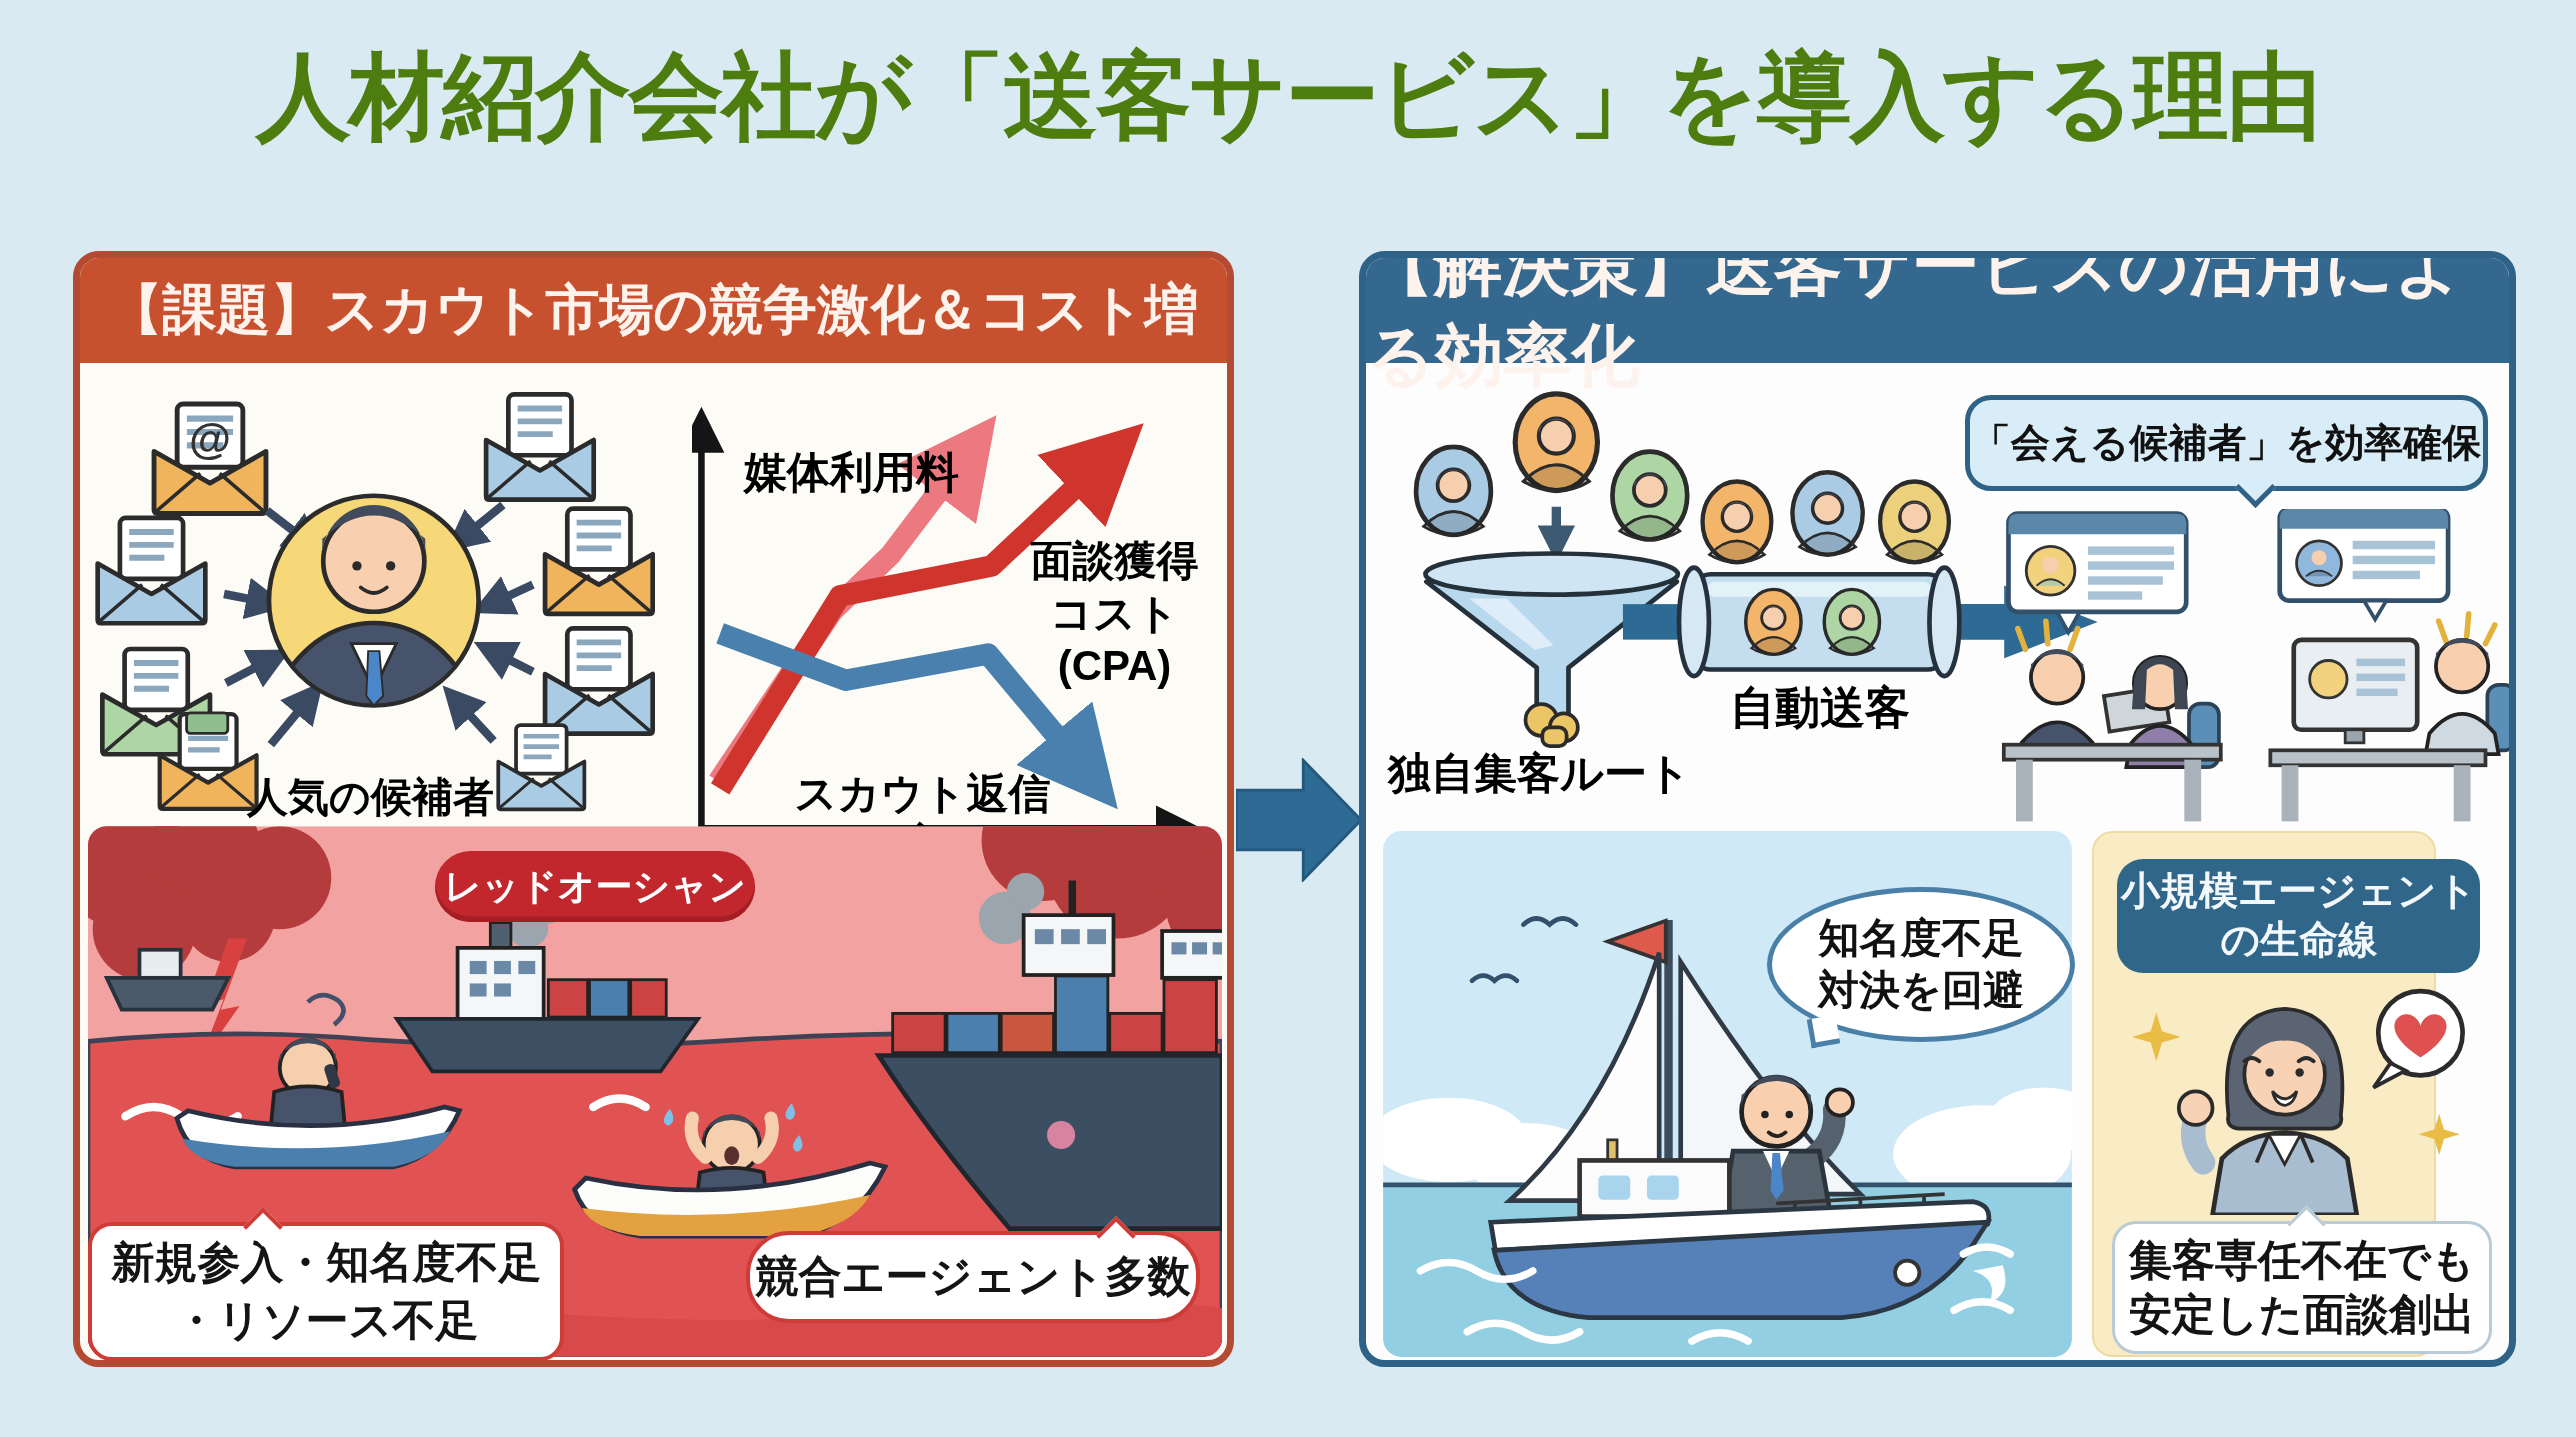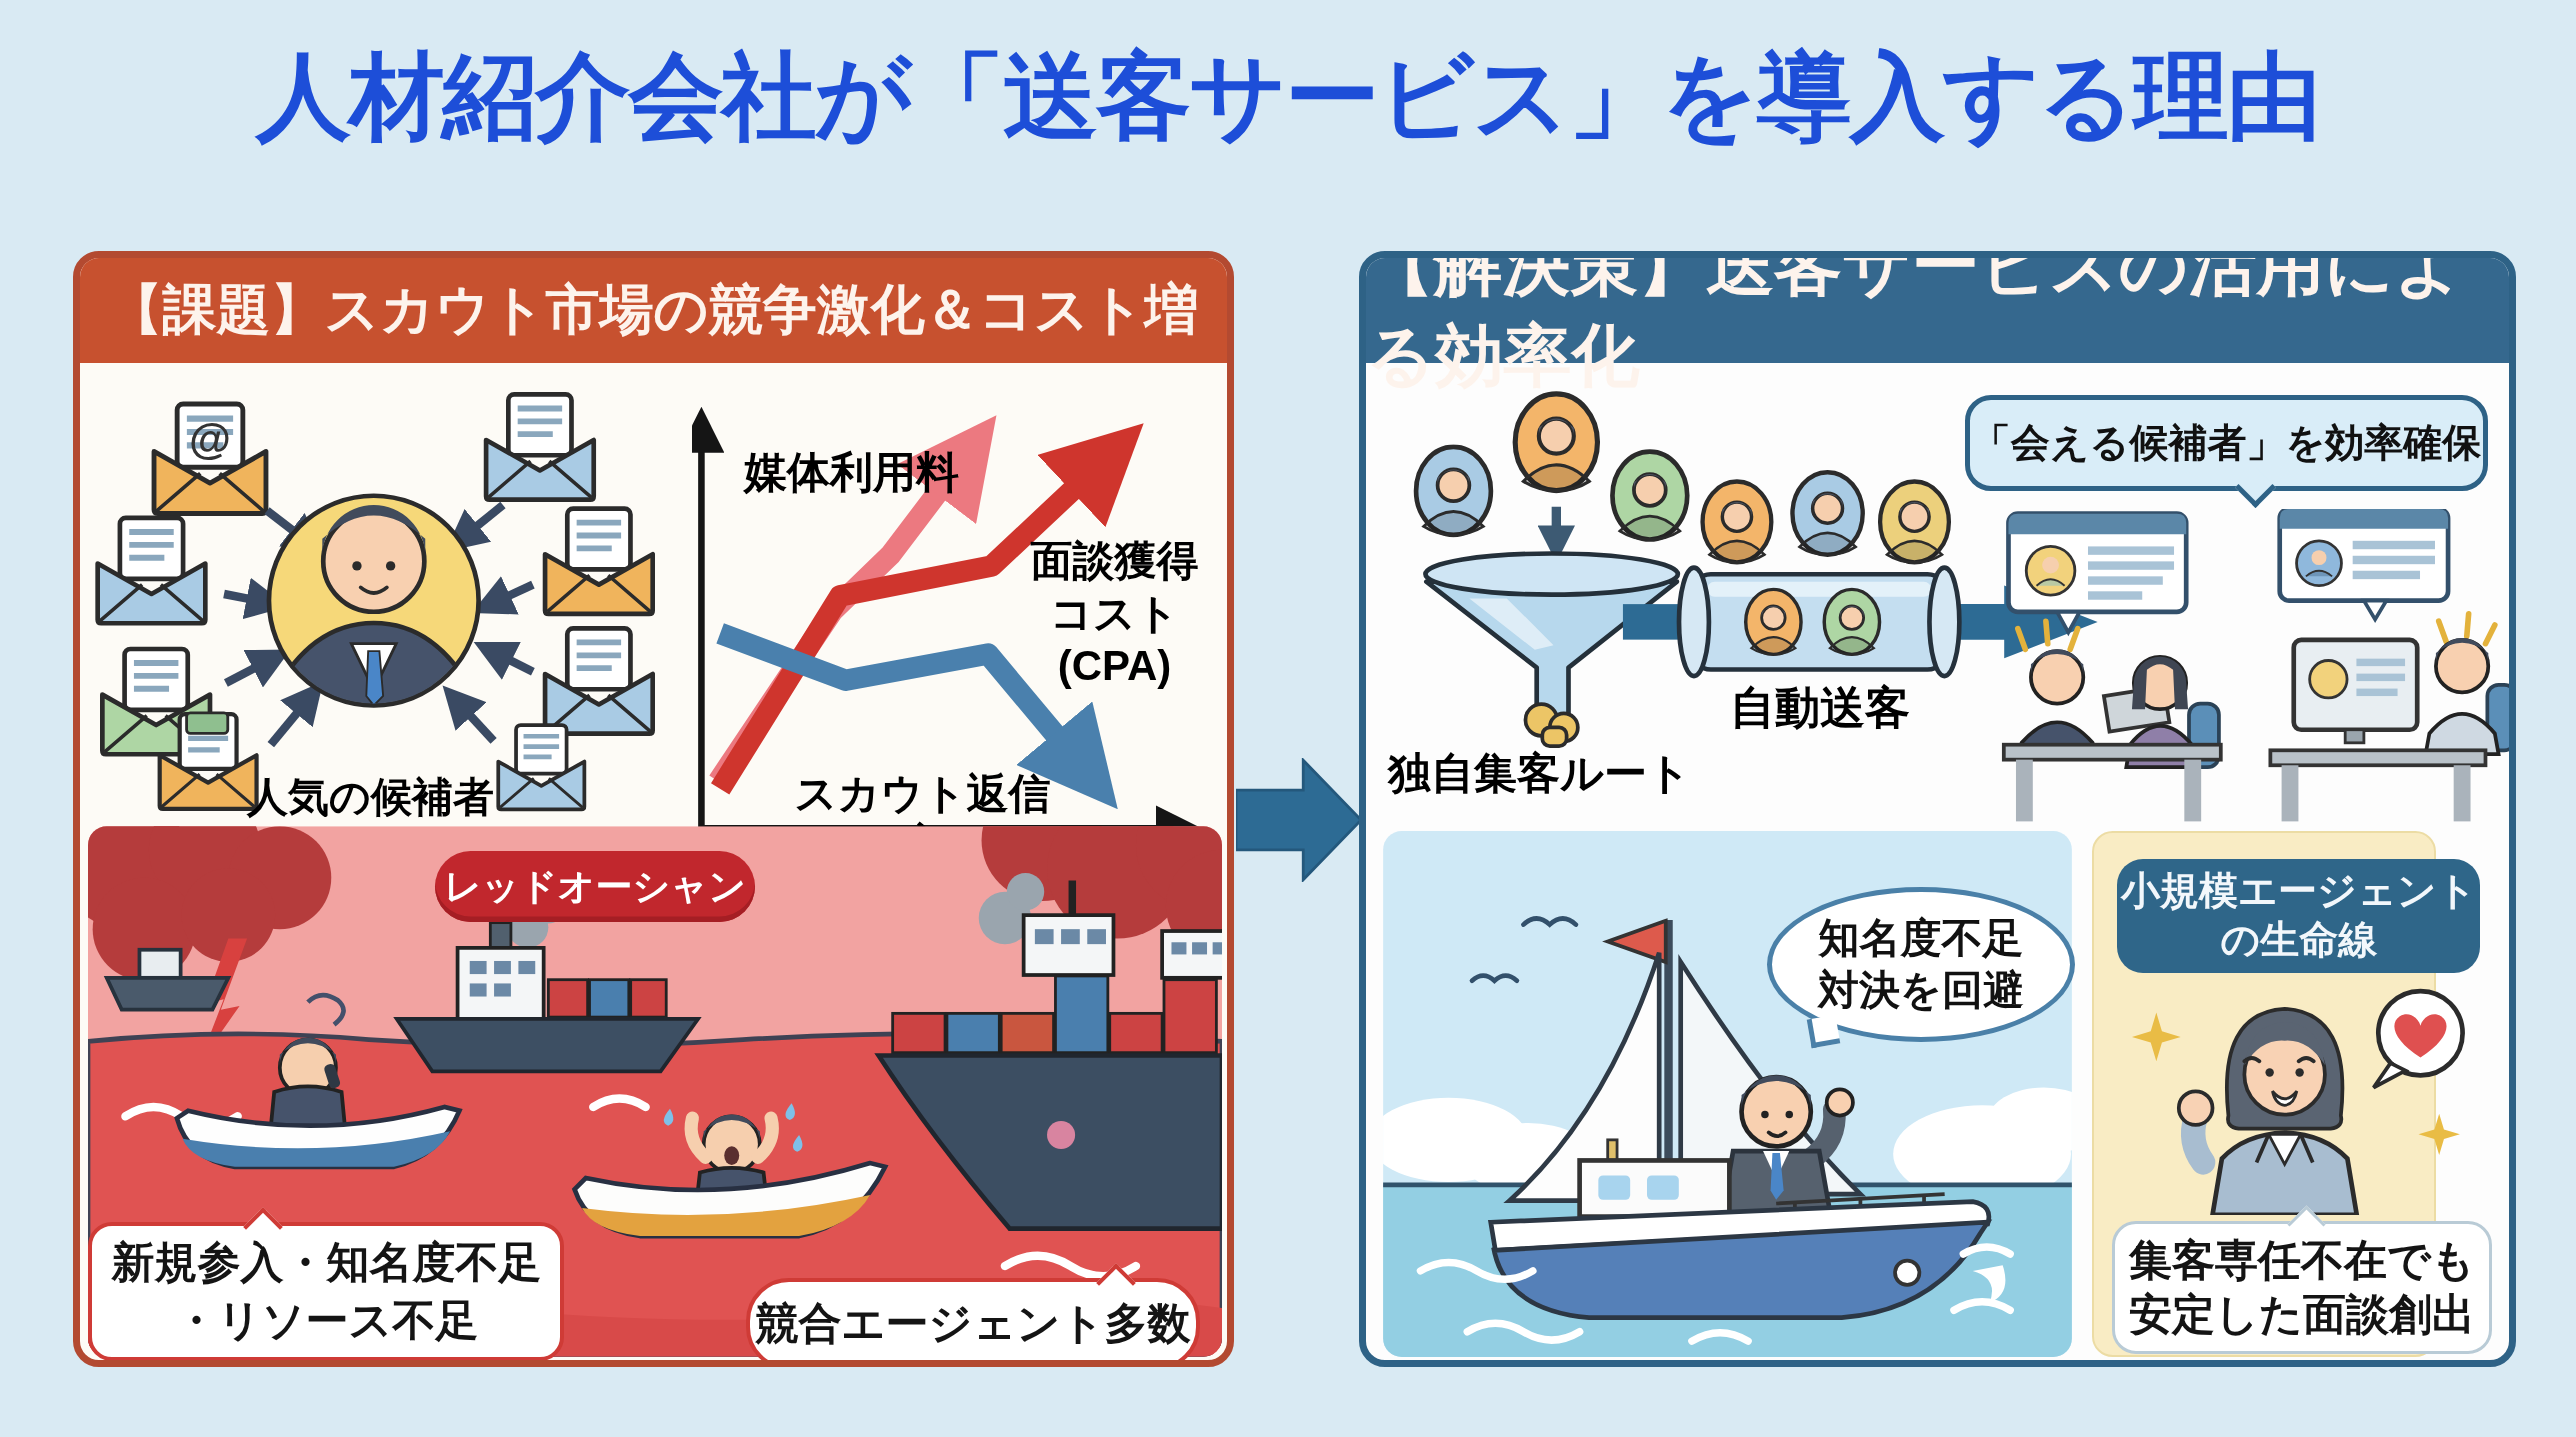--- a/index.html
+++ b/index.html
@@ -7,30 +7,30 @@
           font-family:"Liberation Sans","DejaVu Sans",sans-serif;}
   .abs{position:absolute;}
   .panel{position:absolute;box-sizing:border-box;border-radius:26px;overflow:hidden;}
   #left-panel{left:73px;top:251px;width:1161px;height:1116px;border:7.5px solid #b34a31;background:#fdfbf6;}
   #right-panel{left:1359px;top:251px;width:1157px;height:1116px;border:7.5px solid #2e6286;background:#fdfdfd;}
   .panel-header{position:absolute;left:0;top:0;width:100%;height:105px;display:flex;align-items:center;justify-content:center;
                 color:#fdf3ec;font-weight:900;}
   #left-panel .panel-header{background:#c7512f;font-size:54px;}
   #right-panel .panel-header{background:#35688e;font-size:68px;}
   .jp-label{font-weight:900;color:#000000;text-align:center;line-height:1.2;}
-  #title{left:0;top:39px;width:100%;text-align:center;font-size:95px;font-weight:900;color:#1d4ed8;letter-spacing:-1.9px;}
+  #title{left:0;top:39px;width:100%;text-align:center;font-size:95px;font-weight:900;color:#4d7c0f;letter-spacing:-1.9px;}
   .badge{display:flex;align-items:center;justify-content:center;font-weight:900;}
   #red-badge{left:355px;top:593px;width:320px;height:71px;background:#c1272d;border-radius:36px;color:#fff;font-size:37px;
              box-shadow:inset 0 -5.6px 0 #a51e24;}
   .bubble{background:#fff;border:4.7px solid #cf3b36;border-radius:24px;display:flex;flex-direction:column;
           align-items:center;justify-content:center;font-weight:900;color:#141414;}
   .tail{position:absolute;width:24px;height:24px;background:#fff;transform:rotate(45deg);}
   #issue-bubble{left:8.4px;top:964px;width:468px;height:131px;font-size:43px;}
   #issue-bubble .tail{top:-13px;left:157px;border-left:4.7px solid #cf3b36;border-top:4.7px solid #cf3b36;}
-  #competitors-pill{left:666px;top:1020px;width:446px;height:84px;border-radius:43px;font-size:43px;}
+  #competitors-pill{left:666px;top:973px;width:446px;height:84px;border-radius:43px;font-size:43px;}
   #competitors-pill .tail{top:-13px;right:66px;border-left:4.7px solid #cf3b36;border-top:4.7px solid #cf3b36;}
   #eff-bubble{left:599px;top:137px;width:513px;height:86px;background:#d9edf8;border:5.6px solid #2e6286;border-radius:26px;
               display:flex;align-items:center;justify-content:center;font-weight:900;font-size:39px;color:#111;}
   #eff-bubble .tail{bottom:-16px;left:271px;background:#d9edf8;border-right:5.6px solid #2e6286;border-bottom:5.6px solid #2e6286;}
   #avoid-bubble{left:401px;top:629px;width:298px;height:145px;background:#fff;border:5.6px solid #4a80a8;border-radius:50%;
                 display:flex;flex-direction:column;align-items:center;justify-content:center;font-weight:900;font-size:41px;color:#111;line-height:1.25;}
   #avoid-bubble .tail{bottom:-9.4px;left:37px;background:#fff;border-right:5.6px solid #4a80a8;border-bottom:5.6px solid #4a80a8;transform:rotate(80deg);}
   #yellow-panel{position:absolute;left:726px;top:573px;width:344px;height:526px;background:#f9ecc4;border-radius:20.6px;border:2.8px solid #ecdca4;box-sizing:border-box;}
   #lifeline-header{position:absolute;left:23.4px;top:26px;width:363px;height:114px;background:#2f6689;border-radius:26px;
                    display:flex;flex-direction:column;align-items:center;justify-content:center;color:#f2f7fb;font-weight:900;font-size:39px;line-height:1.25;}

